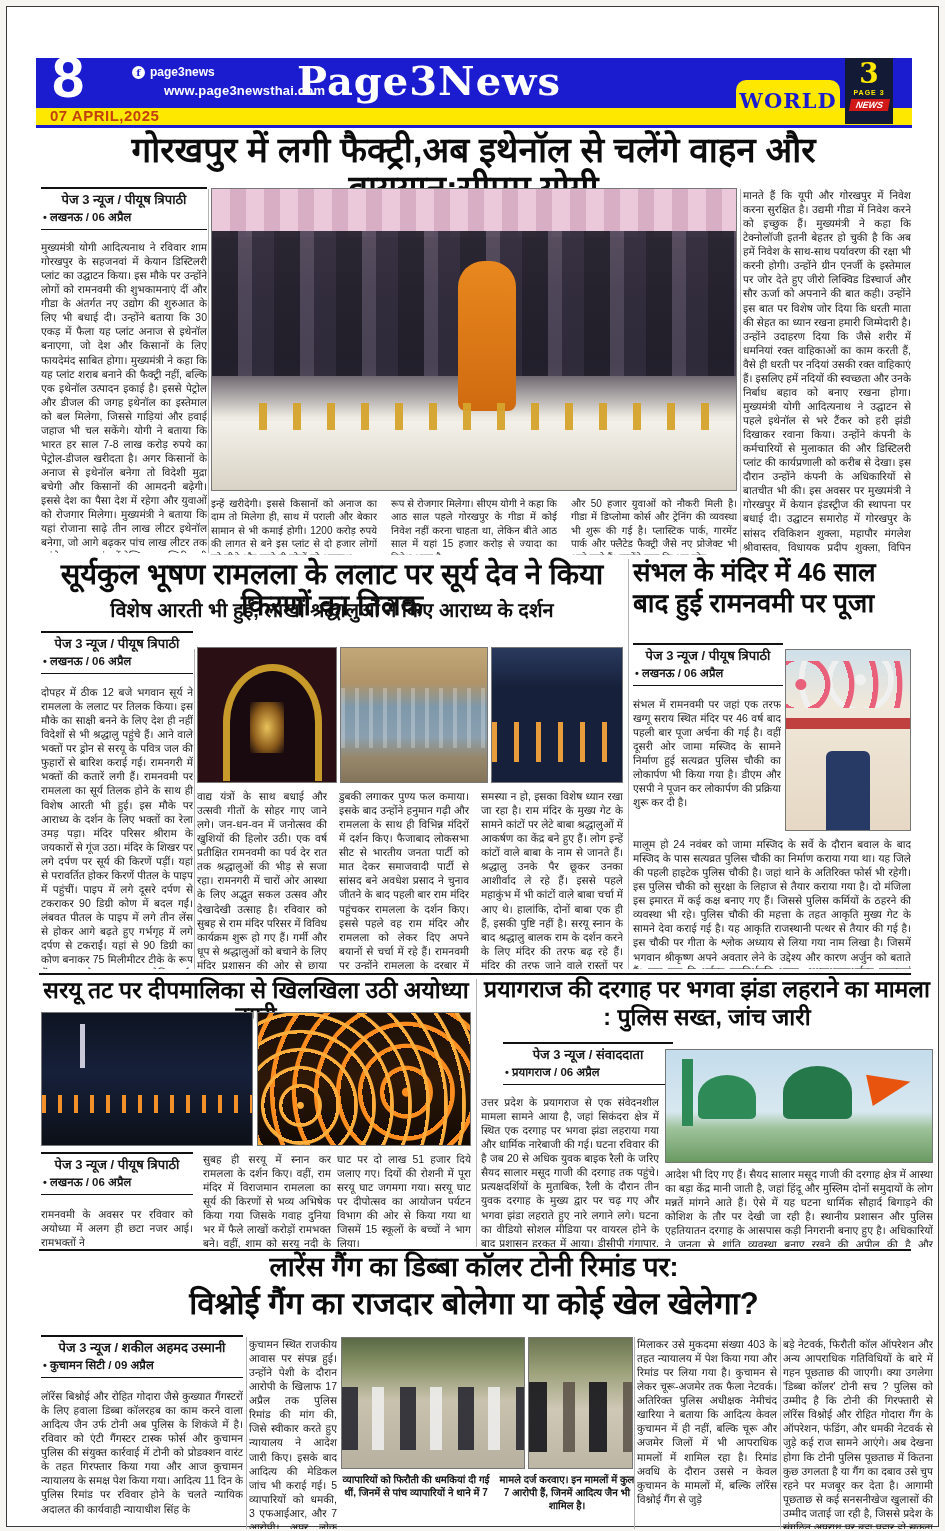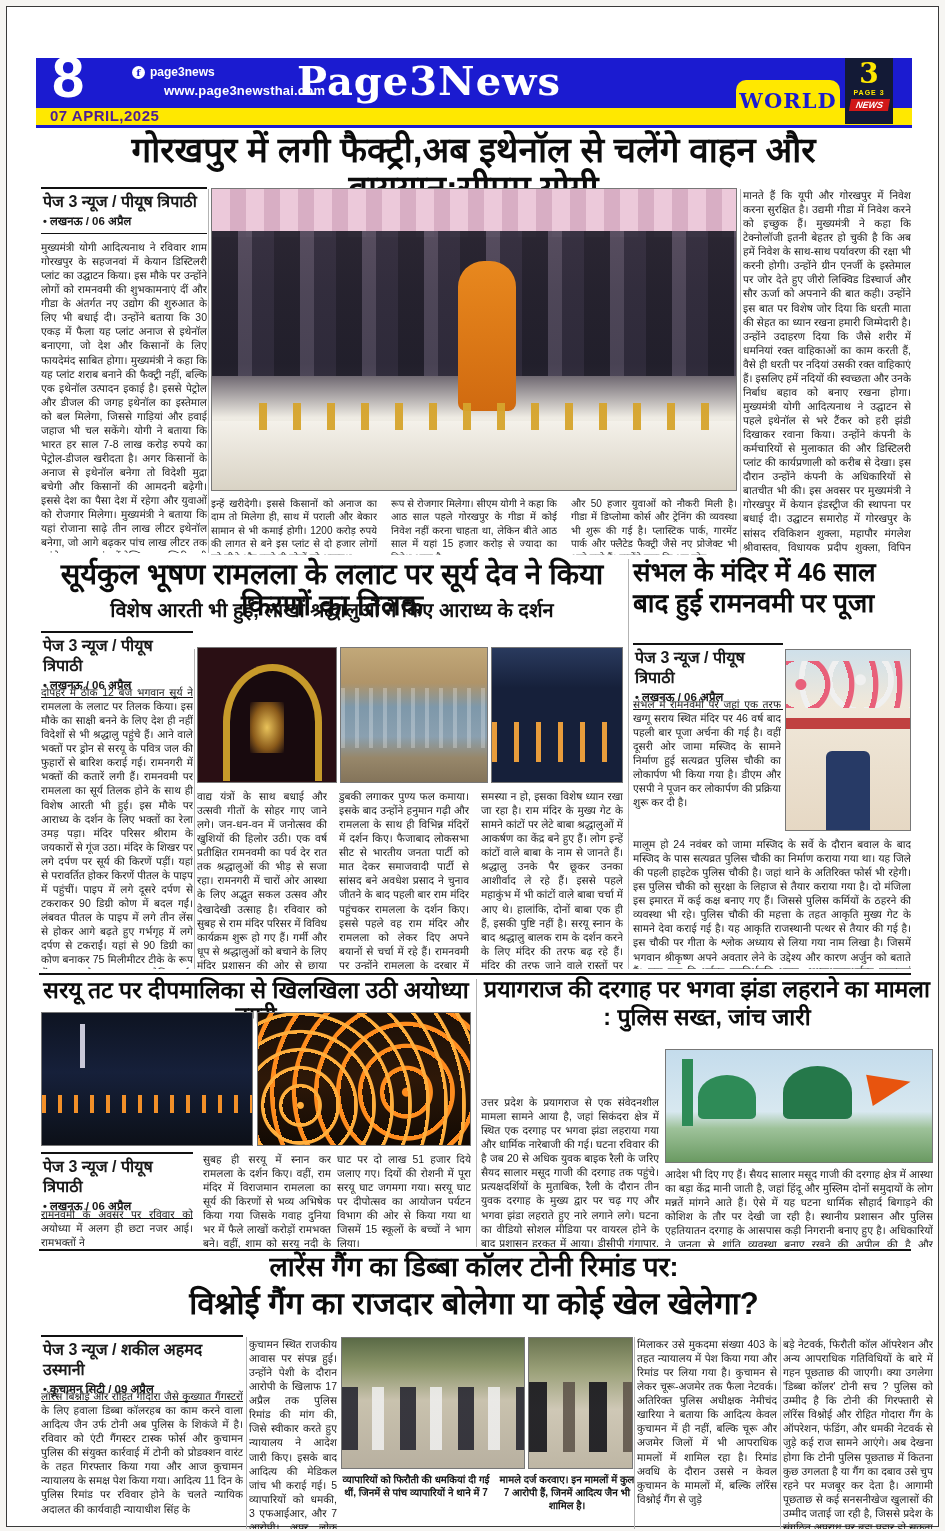--- a/index.html
+++ b/index.html
@@ -12,26 +12,26 @@
   .fbicon{width:13px;height:13px;border-radius:50%;background:#fff;color:#1b1bd0;font-size:10px;font-weight:900;display:flex;align-items:center;justify-content:center;font-family:"DejaVu Serif",serif;}
   .site{position:absolute;left:96px;top:25px;color:#fff;font-size:13px;font-weight:700;letter-spacing:.2px;margin-left:32px;}
   .masthead{position:absolute;left:0;right:90px;top:1px;text-align:center;color:#fff;font-family:"DejaVu Serif",serif;font-weight:900;font-size:40px;letter-spacing:1px;line-height:1.1;}
   .worldtab{position:absolute;left:700px;top:22px;width:104px;height:40px;background:#ffe800;border-radius:10px 10px 0 0;display:flex;align-items:center;justify-content:center;z-index:3;}
   .worldtab span{color:#1b1bd0;font-size:21px;font-weight:900;font-family:"DejaVu Serif",serif;letter-spacing:1px;}
   .logobox{position:absolute;left:809px;top:0px;width:48px;height:66px;background:#131a36;z-index:4;display:flex;flex-direction:column;align-items:center;justify-content:flex-start;padding-top:2px;box-sizing:border-box;}
   .logobox .l3{color:#ffe800;font-size:28px;font-weight:900;line-height:1;font-family:"DejaVu Serif",serif;}
   .logobox .lp{color:#ffe800;font-size:7px;font-weight:700;letter-spacing:1px;margin-top:1px;}
   .logobox .ln{color:#fff;background:#d01818;font-size:9px;font-weight:900;font-style:italic;padding:1px 6px;transform:skewX(-10deg);margin-top:3px;}
   .datestrip{position:absolute;left:29px;top:101px;width:876px;height:17px;background:#ffe800;border-bottom:3px solid #1b1bd0;}
-  .datetext{position:absolute;left:14px;top:-1px;color:#4c1d95;font-size:15px;font-weight:900;letter-spacing:.5px;}
+  .datetext{position:absolute;left:14px;top:-1px;color:#c2410c;font-size:15px;font-weight:900;letter-spacing:.5px;}
   
   .hl{position:absolute;font-weight:900;color:#0c0c0c;text-align:center;line-height:1.08;}
   .sub{position:absolute;font-weight:700;color:#111;text-align:center;line-height:1.1;}
   .byl{border-top:2px solid #111;border-bottom:1.5px solid #111;padding:3px 2px 4px;box-sizing:border-box;}
-  .byl .b1{font-size:16px;font-weight:700;text-align:left;line-height:1.25;}
+  .byl .b1{font-size:13px;font-weight:700;text-align:center;line-height:1.25;}
   .byl .b2{font-size:11.5px;font-weight:700;text-align:left;line-height:1.3;margin-top:2px;}
   .byl .b2::before{content:"• ";font-size:11px;}
   .txt{position:absolute;font-size:10.5px;line-height:1.34;text-align:justify;color:#1c1c1c;overflow:hidden;}
   .bylwrap{position:absolute;}
   .vr{position:absolute;width:1px;background:#b3b3b3;}
   .hrule{position:absolute;height:1.5px;background:#111;}
   
   .photo{position:absolute;overflow:hidden;background:#8a8a8a;border:1px solid #777;box-sizing:border-box;}
   .ph-ev{background:linear-gradient(180deg,#d9b9c9 0%,#c09aac 14%,#7a6675 34%,#4a4250 58%,#efece4 76%,#d6cfc1 100%);}
   .ph-ev .curtain{position:absolute;left:0;top:0;width:100%;height:16%;background:repeating-linear-gradient(90deg,#ecc9da 0 18px,#d8aec4 18px 34px);}
@@ -187,20 +187,26 @@
     </div>
   </div>
   <div class="txt" style="left:34px;top:1200px;width:152px;height:40px;">रामनवमी के अवसर पर रविवार को अयोध्या में अलग ही छटा नजर आई। रामभक्तों ने</div>
   <div class="txt" style="left:196px;top:1145px;width:128px;height:96px;">सुबह ही सरयू में स्नान कर रामलला के दर्शन किए। वहीं, राम मंदिर में विराजमान रामलला का सूर्य की किरणों से भव्य अभिषेक किया गया जिसके गवाह दुनिया भर में फैले लाखों करोड़ों रामभक्त बने। वहीं, शाम को सरयू नदी के चौधरी चरण सिंह</div>
   <div class="txt" style="left:330px;top:1145px;width:134px;height:96px;">घाट पर दो लाख 51 हजार दिये जलाए गए। दियों की रोशनी में पूरा सरयू घाट जगमगा गया। सरयू घाट पर दीपोत्सव का आयोजन पर्यटन विभाग की ओर से किया गया था जिसमें 15 स्कूलों के बच्चों ने भाग लिया।</div>
 
   <div class="vr" style="left:469px;top:972px;height:268px;"></div>
 
   <div class="hl" style="left:474px;top:969px;width:452px;font-size:23px;line-height:1.2;">प्रयागराज की दरगाह पर भगवा झंडा लहराने का मामला : पुलिस सख्त, जांच जारी</div>
 
+  <div class="bylwrap" style="left:496px;top:1035px;width:170px;">
+    <div class="byl">
+      <div class="b1">पेज 3 न्यूज /  संवाददाता</div>
+      <div class="b2">प्रयागराज / 06 अप्रैल</div>
+    </div>
+  </div>
   <div class="txt" style="left:474px;top:1088px;width:178px;height:152px;">उत्तर प्रदेश के प्रयागराज से एक संवेदनशील मामला सामने आया है, जहां सिकंदरा क्षेत्र में स्थित एक दरगाह पर भगवा झंडा लहराया गया और धार्मिक नारेबाजी की गई। घटना रविवार की है जब 20 से अधिक युवक बाइक रैली के जरिए सैयद सालार मसूद गाजी की दरगाह तक पहुंचे। प्रत्यक्षदर्शियों के मुताबिक, रैली के दौरान तीन युवक दरगाह के मुख्य द्वार पर चढ़ गए और भगवा झंडा लहराते हुए नारे लगाने लगे। घटना का वीडियो सोशल मीडिया पर वायरल होने के बाद प्रशासन हरकत में आया। डीसीपी गंगापार, कुलदीप गुनावत ने स्पष्ट किया, 6 अप्रैल को थाना बहरिया क्षेत्र के अंतर्गत स्थित दरगाह पर, जहां हिंदू और मुस्लिम दोनों समुदायों के श्रद्धालु आते हैं, कुछ युवकों ने धार्मिक झंडा लहराकर माहौल बिगाड़ने की कोशिश की। मौके पर मौजूद पुलिस ने तत्काल रोका और वहां से हटाया। पुलिस ने बताया इस मामले में अराजक तत्वों के खिलाफ सख्त कार्रवाई की जा रही है। जिस स्तर पर पुलिस कर्मियों से लापरवाही हुई, वहां विभागीय जांच के</div>
 
   <div class="photo ph-darg" style="left:658px;top:1042px;width:268px;height:114px;">
     <div class="min"></div>
     <div class="dome1"></div>
     <div class="dome2"></div>
     <div class="flag"></div>
   </div>
   <div class="txt" style="left:658px;top:1160px;width:268px;height:80px;">आदेश भी दिए गए हैं। सैयद सालार मसूद गाजी की दरगाह क्षेत्र में आस्था का बड़ा केंद्र मानी जाती है, जहां हिंदू और मुस्लिम दोनों समुदायों के लोग मन्नतें मांगने आते हैं। ऐसे में यह घटना धार्मिक सौहार्द बिगाड़ने की कोशिश के तौर पर देखी जा रही है। स्थानीय प्रशासन और पुलिस एहतियातन दरगाह के आसपास कड़ी निगरानी बनाए हुए है। अधिकारियों ने जनता से शांति व्यवस्था बनाए रखने की अपील की है और असामाजिक तत्वों से सतर्क रहने को कहा।</div>
 

